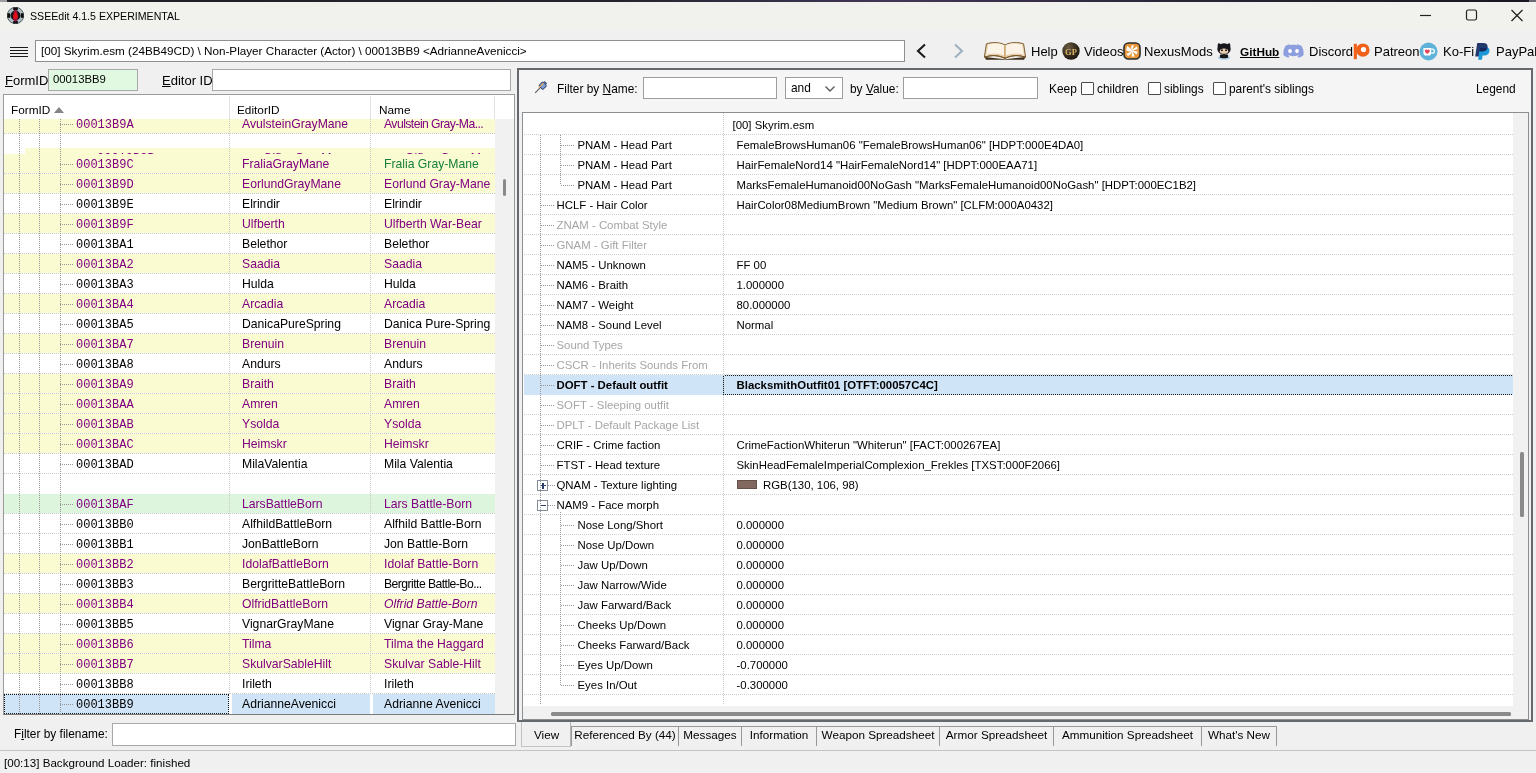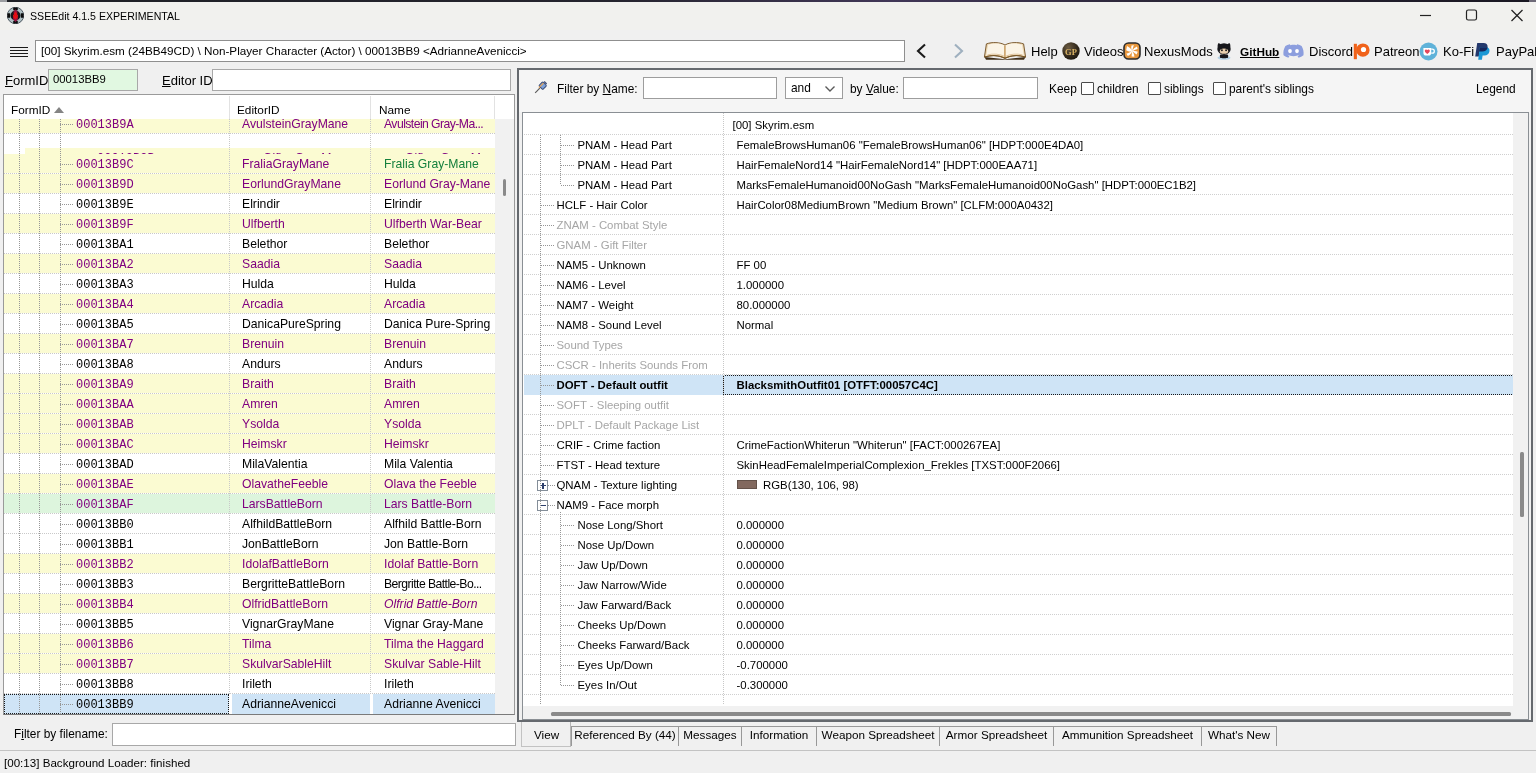--- a/index.html
+++ b/index.html
@@ -260,27 +260,20 @@
 <span class="c1" style="top:3px;color:#800080">Heimskr</span>
 <span class="c2" style="top:3px;color:#800080;">Heimskr</span>
 </div>
 <div class="lr" style="left:0;top:359px;height:20px;border-bottom:1px dotted #c9c9c9;">
 <div class="ab" style="left:0;top:0;width:491px;height:20px;background:#ffffff"></div>
 <div class="doth" style="left:55.5px;top:9.5px;width:14px"></div>
 <span class="c0" style="top:3.5px;color:#000000">00013BAD</span>
 <span class="c1" style="top:3px;color:#000000">MilaValentia</span>
 <span class="c2" style="top:3px;color:#000000;">Mila Valentia</span>
 </div>
-<div class="lr" style="left:0;top:379px;height:20px;border-bottom:1px dotted #c9c9c9;">
-<div class="ab" style="left:0;top:0;width:491px;height:20px;background:#fbfbd2"></div>
-<div class="doth" style="left:55.5px;top:9.5px;width:14px"></div>
-<span class="c0" style="top:3.5px;color:#800080">00013BAE</span>
-<span class="c1" style="top:3px;color:#800080">OlavatheFeeble</span>
-<span class="c2" style="top:3px;color:#800080;">Olava the Feeble</span>
-</div>
 <div class="lr" style="left:0;top:399px;height:20px;border-bottom:1px dotted #c9c9c9;">
 <div class="ab" style="left:0;top:0;width:491px;height:20px;background:#ddf5dd"></div>
 <div class="doth" style="left:55.5px;top:9.5px;width:14px"></div>
 <span class="c0" style="top:3.5px;color:#800080">00013BAF</span>
 <span class="c1" style="top:3px;color:#800080">LarsBattleBorn</span>
 <span class="c2" style="top:3px;color:#800080;">Lars Battle-Born</span>
 </div>
 <div class="lr" style="left:0;top:419px;height:20px;border-bottom:1px dotted #c9c9c9;">
 <div class="ab" style="left:0;top:0;width:491px;height:20px;background:#ffffff"></div>
 <div class="doth" style="left:55.5px;top:9.5px;width:14px"></div>
@@ -421,21 +414,21 @@
 <div class="doth" style="left:16.5px;top:10px;width:14px"></div>
 <span class="lab1 gray">ZNAM - Combat Style</span>
 </div>
 <div class="rr" style="top:142px;border-bottom:1px dotted #cfcfcf;">
 <div class="doth" style="left:16.5px;top:10px;width:14px"></div>
 <span class="lab1 ">NAM5 - Unknown</span>
 <span class="val">FF 00</span>
 </div>
 <div class="rr" style="top:162px;border-bottom:1px dotted #cfcfcf;">
 <div class="doth" style="left:16.5px;top:10px;width:14px"></div>
-<span class="lab1 ">NAM6 - Level</span>
+<span class="lab1 ">NAM6 - Braith</span>
 <span class="val">1.000000</span>
 </div>
 <div class="rr" style="top:182px;border-bottom:1px dotted #cfcfcf;">
 <div class="doth" style="left:16.5px;top:10px;width:14px"></div>
 <span class="lab1 ">NAM7 - Weight</span>
 <span class="val">80.000000</span>
 </div>
 <div class="rr" style="top:202px;border-bottom:1px dotted #cfcfcf;">
 <div class="doth" style="left:16.5px;top:10px;width:14px"></div>
 <span class="lab1 ">NAM8 - Sound Level</span>

